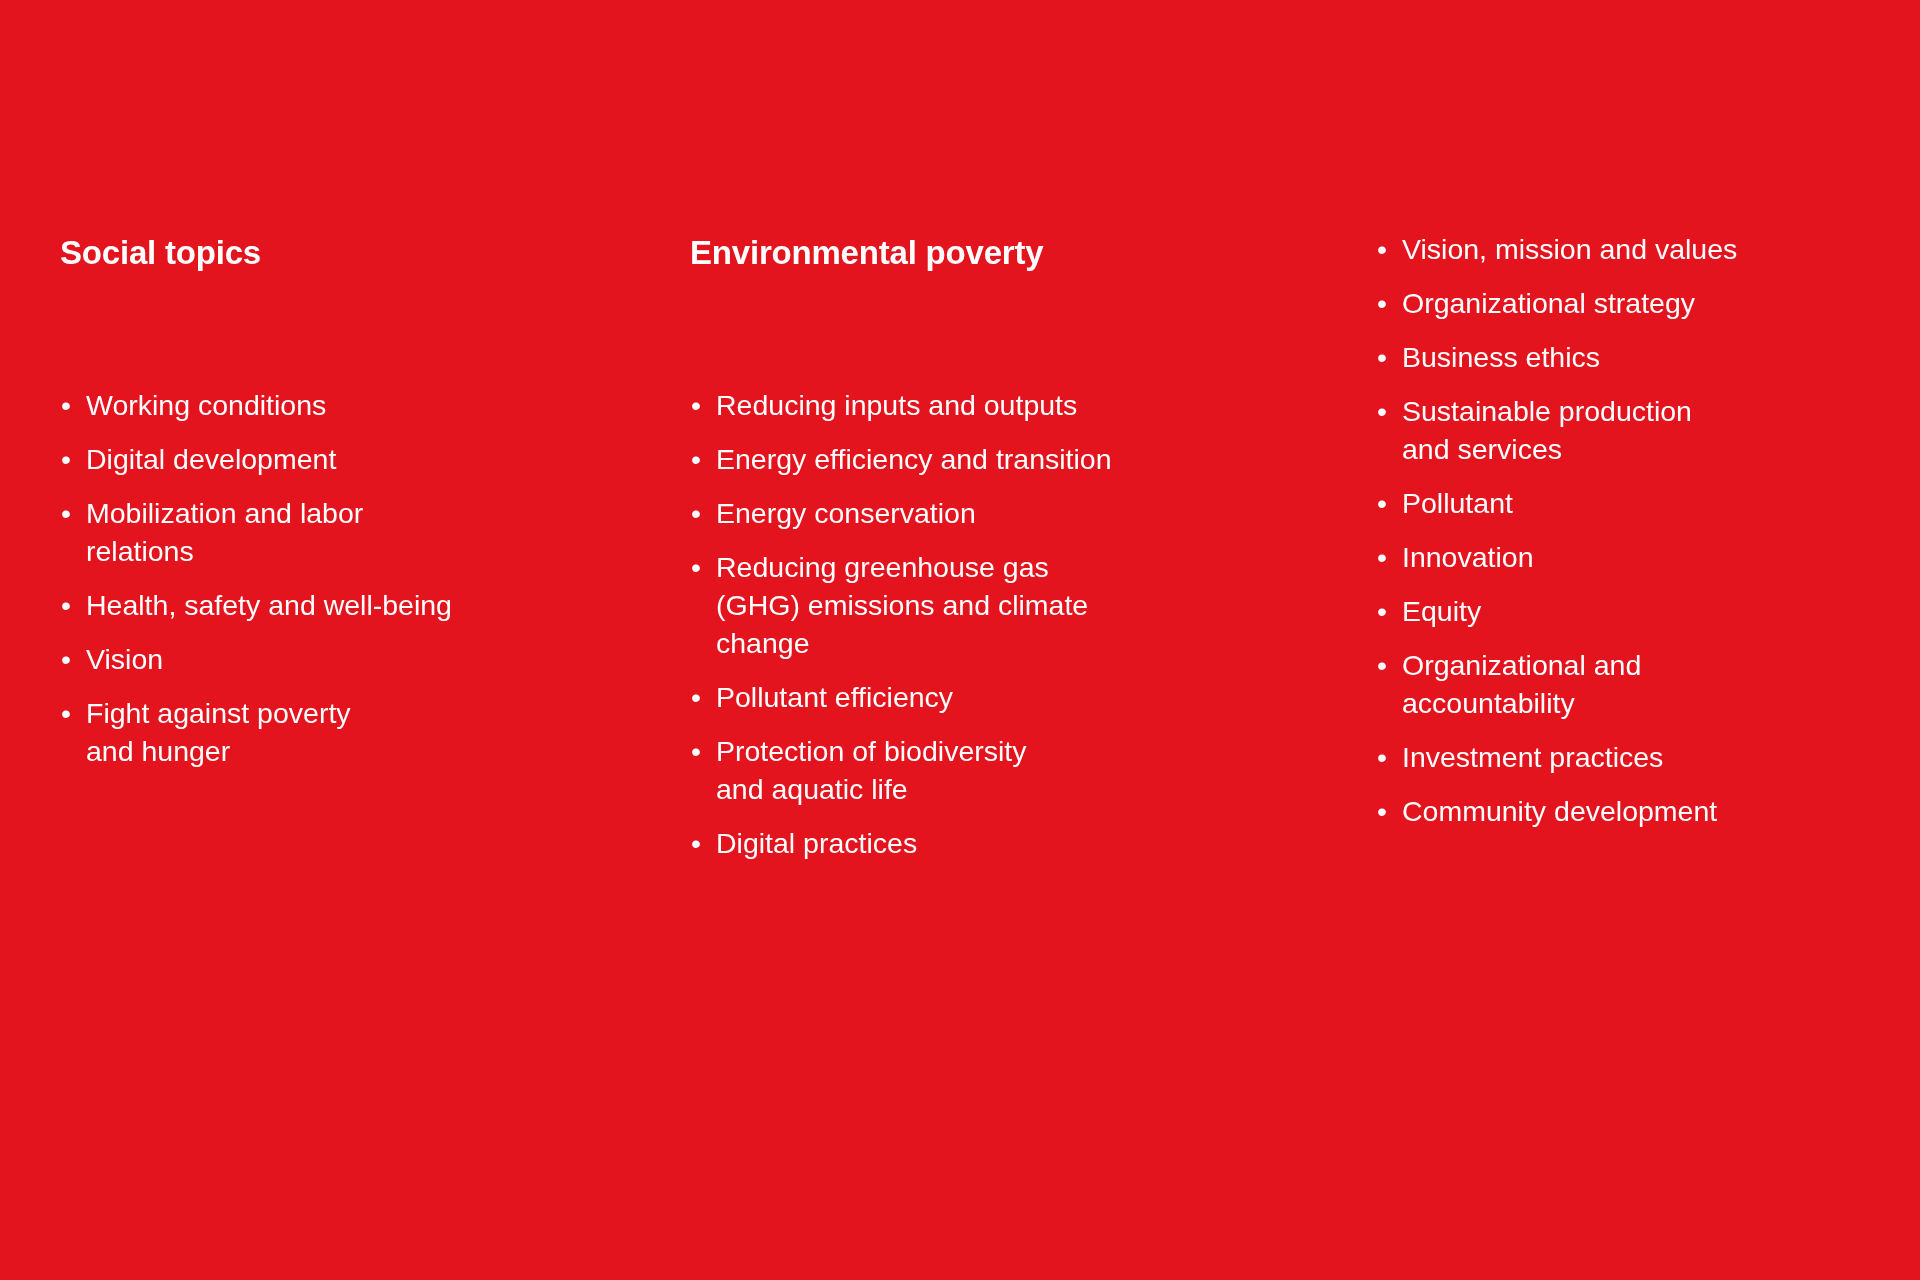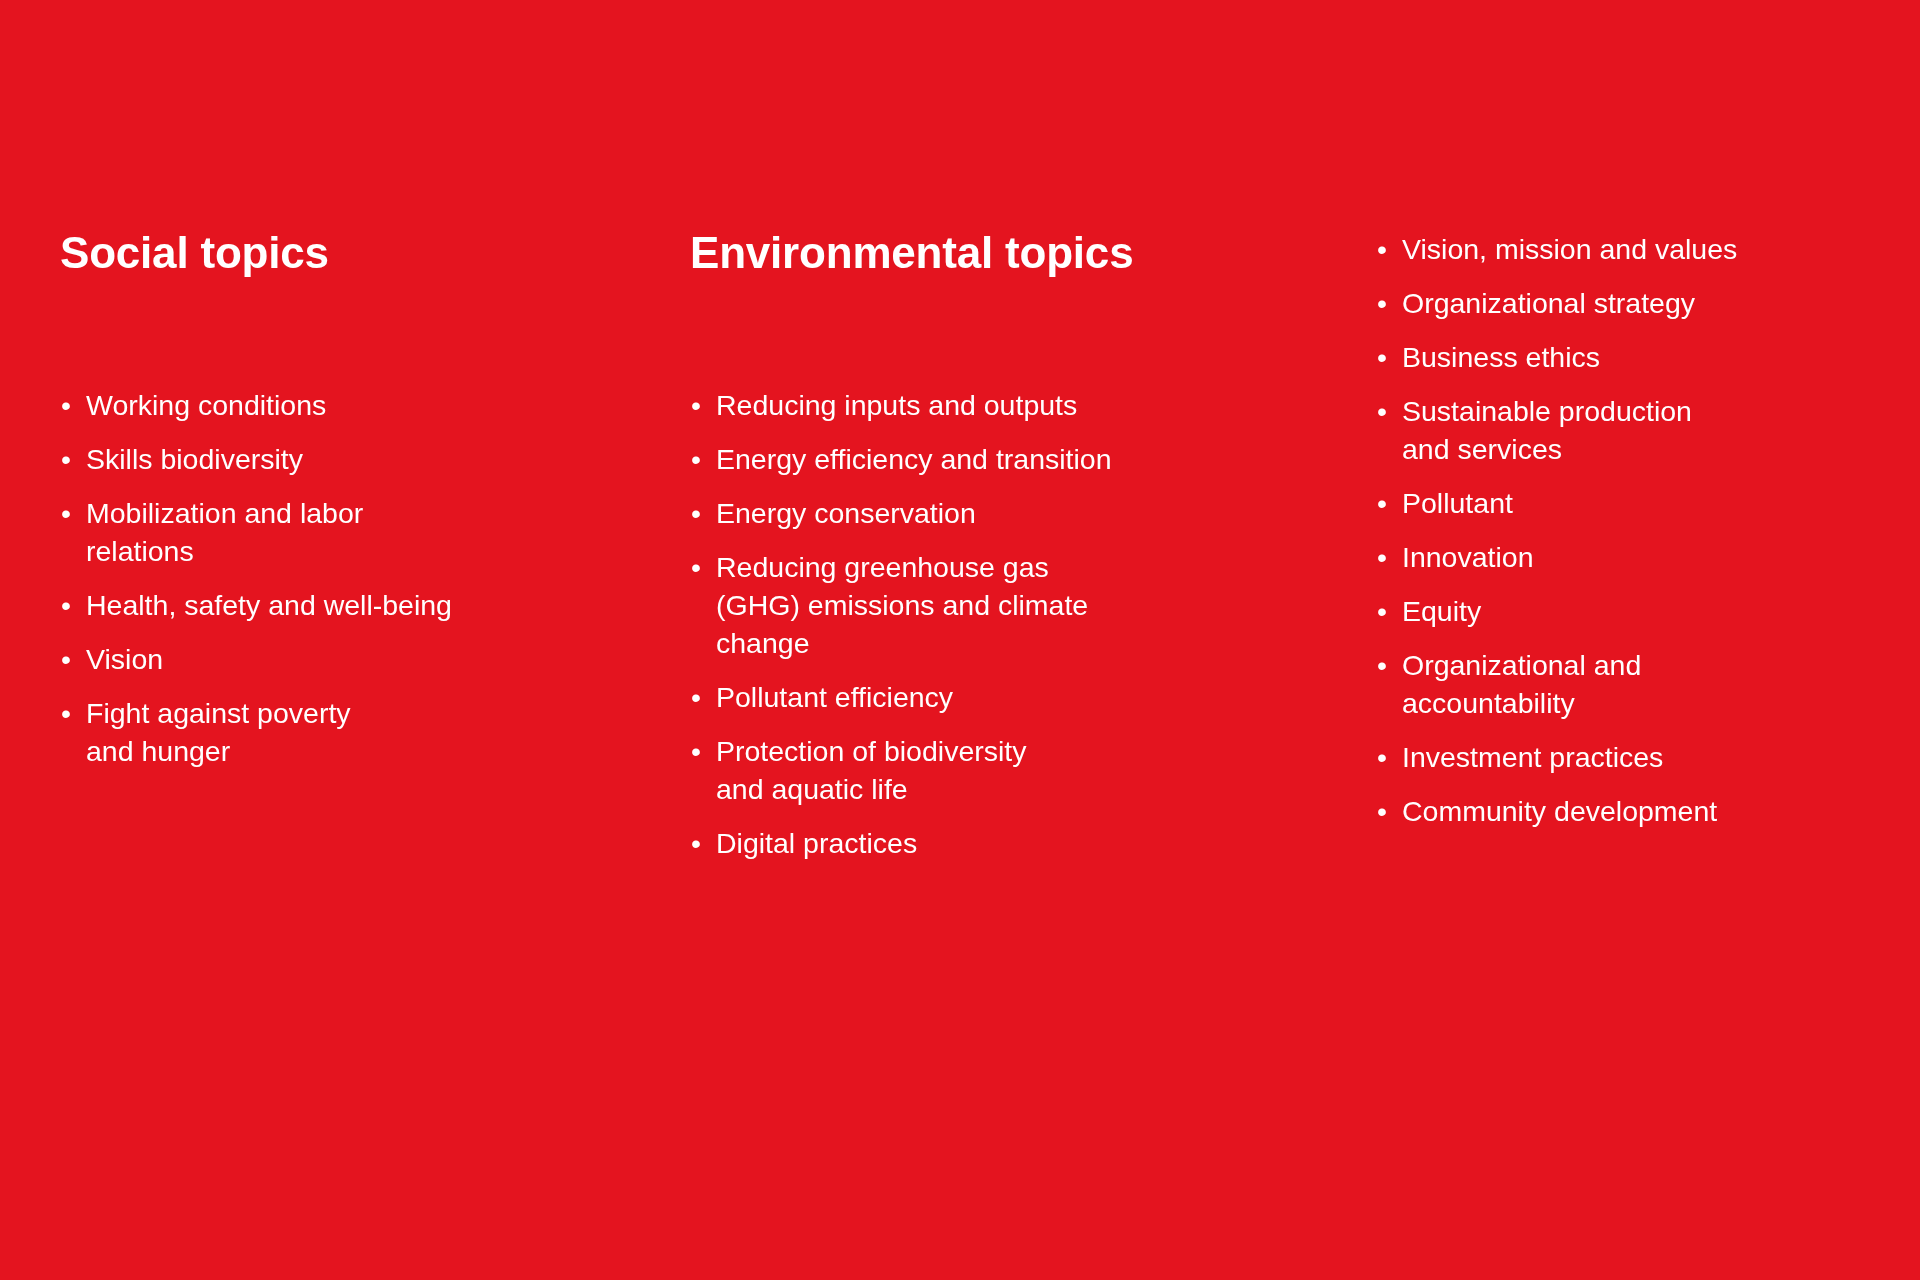--- a/index.html
+++ b/index.html
@@ -37,21 +37,21 @@
   .column {
     box-sizing: border-box;
     padding-top: 230px;
   }
 
   .column-0 { width: 645px; padding-left: 60px; padding-right: 40px; }
   .column-1 { width: 683px; padding-left: 45px; padding-right: 40px; }
   .column-2 { width: 592px; padding-left: 48px; padding-right: 30px; }
 
   .col-heading {
-    font-size: 44px;
+    font-size: 33px;
     font-weight: bold;
     line-height: 46px;
     letter-spacing: -0.2px;
     color: #ffffff;
     margin: 0 0 110px 0;
     white-space: nowrap;
   }
 
   .topic-list {
     list-style: none;
@@ -96,21 +96,21 @@
 
     <div class="column column-0">
       <h2 class="col-heading">Social topics</h2>
       <ul class="topic-list">
         <li class="topic-item">
           <span class="bullet-icon">•</span>
           <span class="topic-label">Working conditions</span>
         </li>
         <li class="topic-item">
           <span class="bullet-icon">•</span>
-          <span class="topic-label">Skills biodiversity</span>
+          <span class="topic-label">Digital development</span>
         </li>
         <li class="topic-item">
           <span class="bullet-icon">•</span>
           <span class="topic-label">Mobilization and labor
 relations</span>
         </li>
         <li class="topic-item">
           <span class="bullet-icon">•</span>
           <span class="topic-label">Health, safety and well-being</span>
         </li>
@@ -120,21 +120,21 @@
         </li>
         <li class="topic-item">
           <span class="bullet-icon">•</span>
           <span class="topic-label">Fight against poverty
 and hunger</span>
         </li>
       </ul>
     </div>
 
     <div class="column column-1">
-      <h2 class="col-heading">Environmental topics</h2>
+      <h2 class="col-heading">Environmental poverty</h2>
       <ul class="topic-list">
         <li class="topic-item">
           <span class="bullet-icon">•</span>
           <span class="topic-label">Reducing inputs and outputs</span>
         </li>
         <li class="topic-item">
           <span class="bullet-icon">•</span>
           <span class="topic-label">Energy efficiency and transition</span>
         </li>
         <li class="topic-item">

